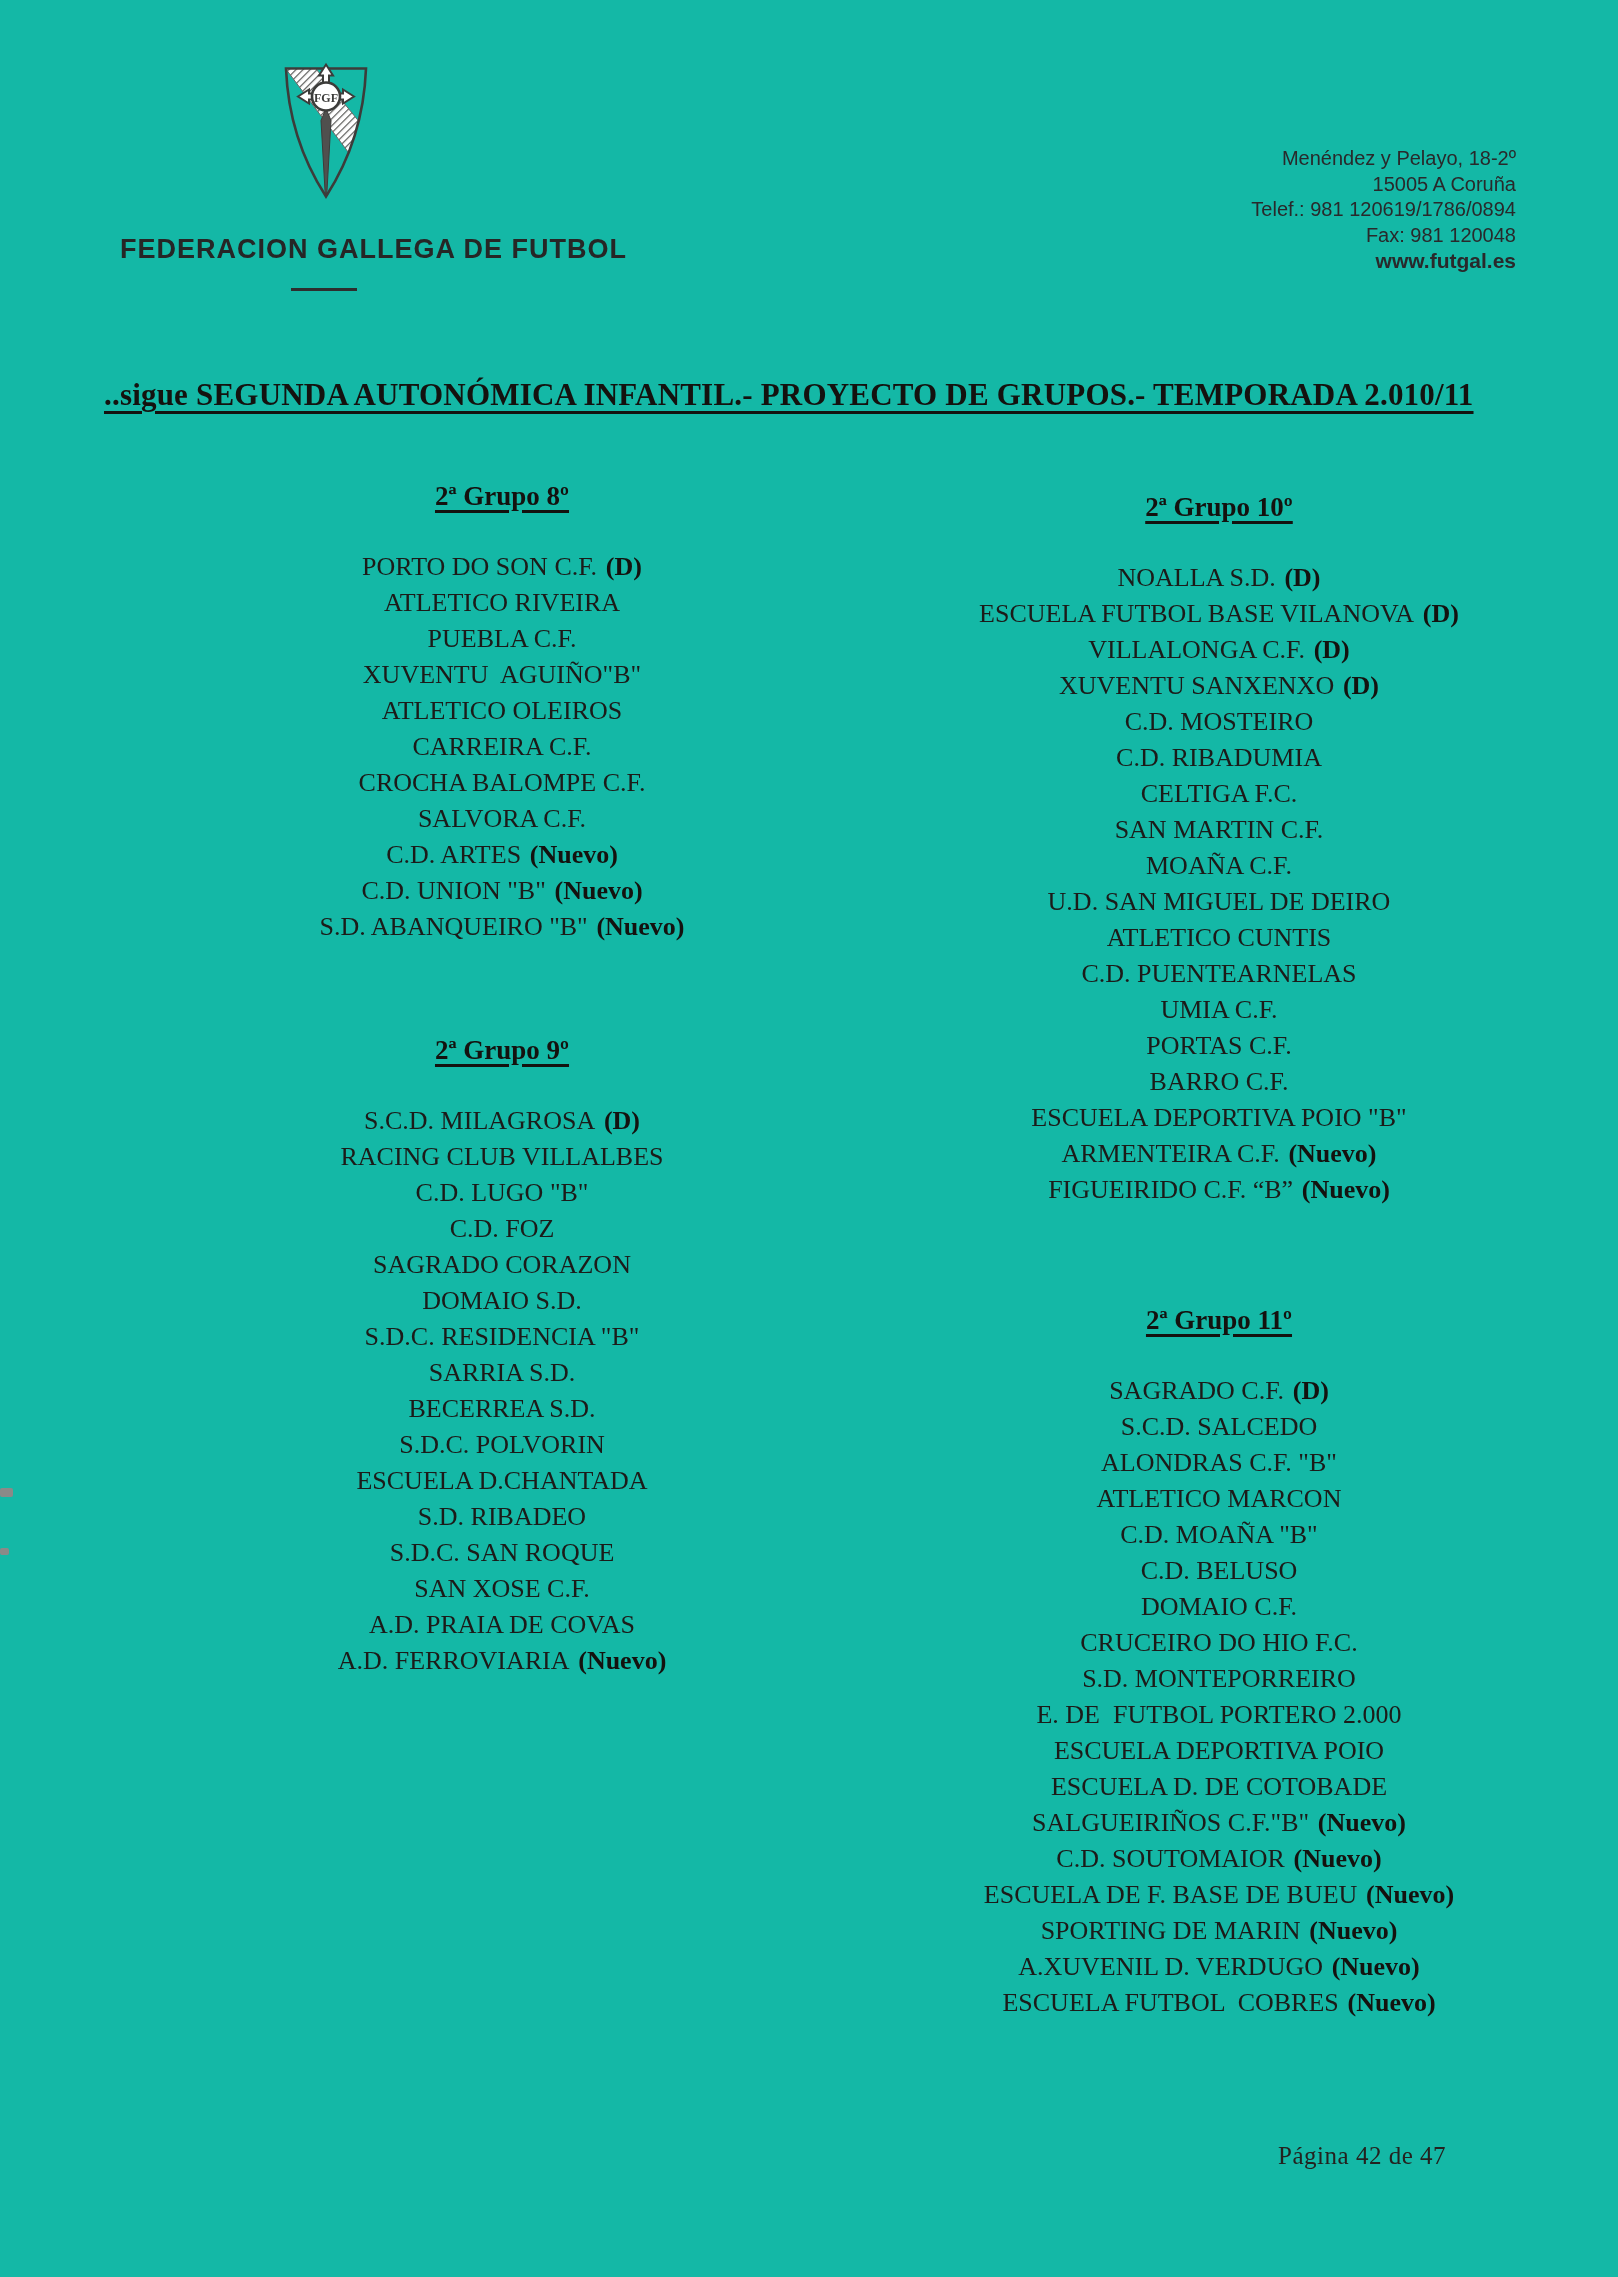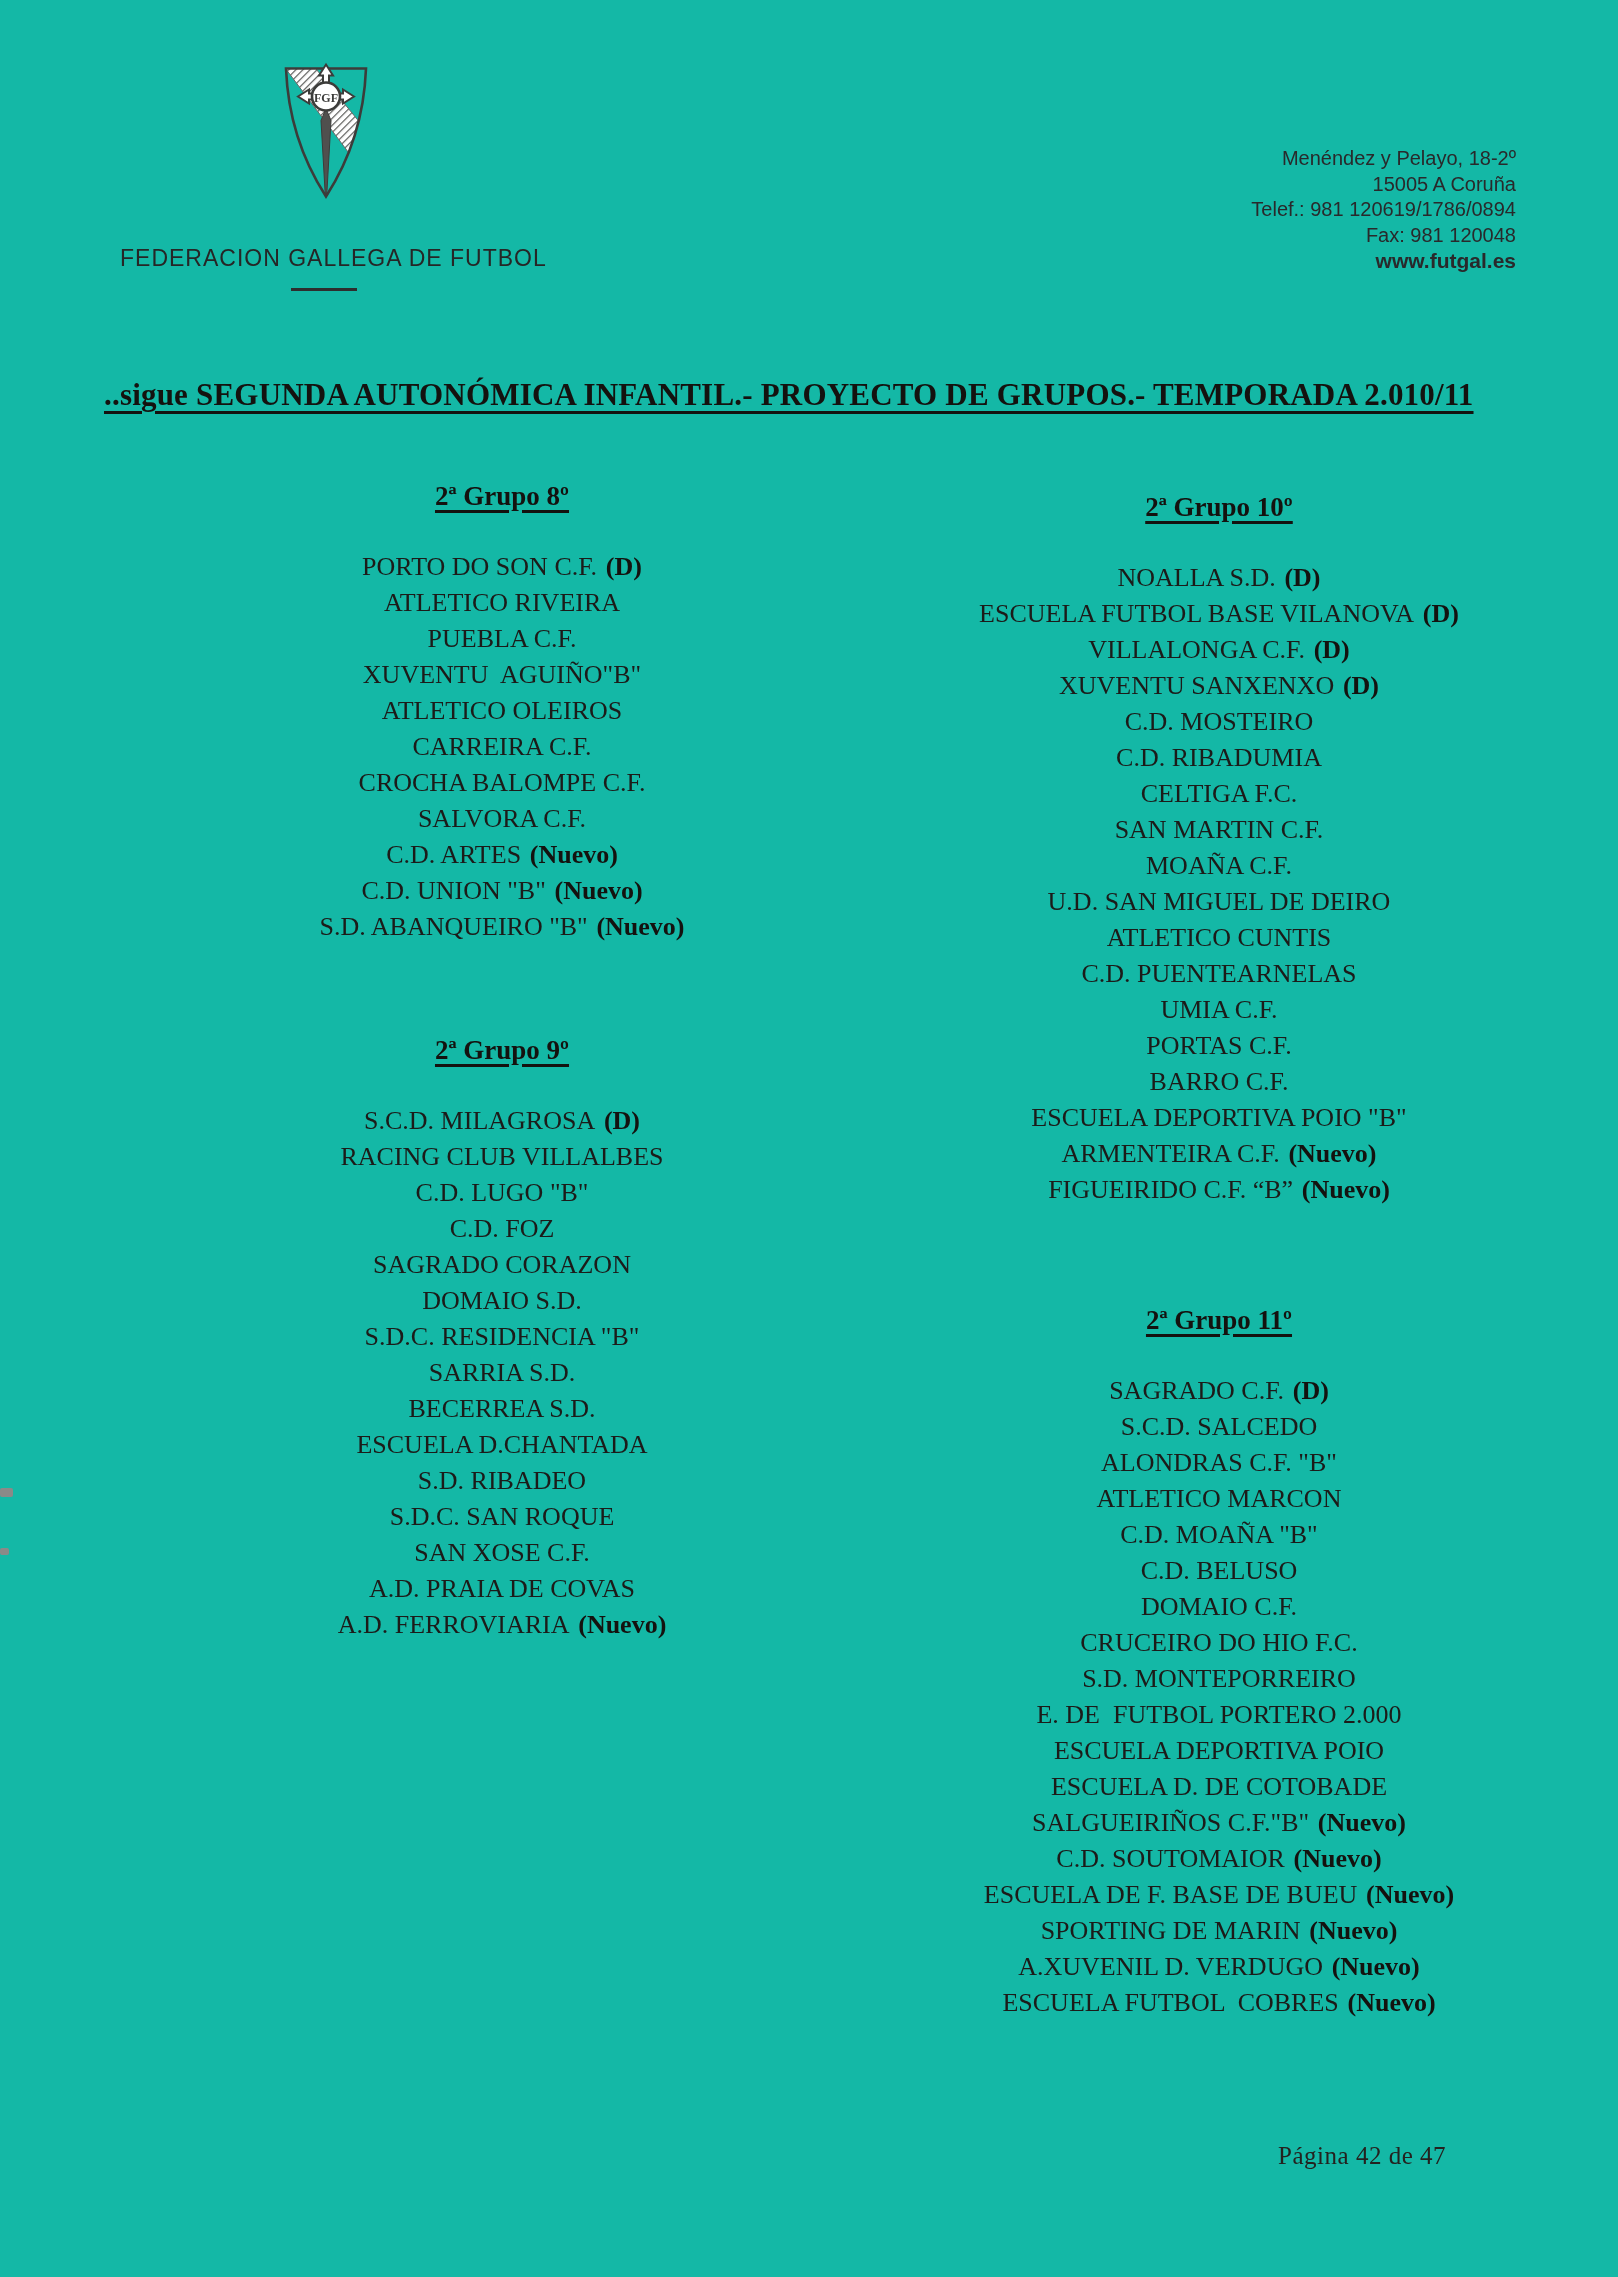--- a/index.html
+++ b/index.html
@@ -9,23 +9,23 @@
     margin:0 auto;
     background:#14b8a6;
     overflow:hidden;
     font-family:"Liberation Serif","DejaVu Serif",serif;
     color:#1c1b19;
   }
 
   
   .logo { position:absolute; left:276px; top:60px; }
   .org-name {
-    position:absolute; left:120px; top:245px;
+    position:absolute; left:120px; top:234px;
     font-family:"Liberation Sans",sans-serif;
-    font-weight:normal; font-size:23px; letter-spacing:1px; color:#262626;
+    font-weight:bold; font-size:27px; letter-spacing:1px; color:#262626;
     white-space:pre;
   }
   .org-rule { position:absolute; left:291px; top:288px; width:66px; height:2.9px; background:#2e2e2e; }
   .address-block {
     position:absolute; top:133px; right:102px;
     text-align:right;
     font-family:"Liberation Sans",sans-serif;
     font-size:20px; line-height:25.6px; color:#29292b;margin-top:13px;
   }
   .address-line { display:block; }
@@ -146,20 +146,21 @@
         <ul class="team-list">
           <li><span class="team-name">S.C.D. MILAGROSA</span><b class="team-tag">(D)</b></li>
           <li><span class="team-name">RACING CLUB VILLALBES</span></li>
           <li><span class="team-name">C.D. LUGO "B"</span></li>
           <li><span class="team-name">C.D. FOZ</span></li>
           <li><span class="team-name">SAGRADO CORAZON</span></li>
           <li><span class="team-name">DOMAIO S.D.</span></li>
           <li><span class="team-name">S.D.C. RESIDENCIA "B"</span></li>
           <li><span class="team-name">SARRIA S.D.</span></li>
           <li><span class="team-name">BECERREA S.D.</span></li>
+          <li><span class="team-name">S.D.C. POLVORIN</span></li>
           <li><span class="team-name">ESCUELA D.CHANTADA</span></li>
           <li><span class="team-name">S.D. RIBADEO</span></li>
           <li><span class="team-name">S.D.C. SAN ROQUE</span></li>
           <li><span class="team-name">SAN XOSE C.F.</span></li>
           <li><span class="team-name">A.D. PRAIA DE COVAS</span></li>
           <li><span class="team-name">A.D. FERROVIARIA</span><b class="team-tag">(Nuevo)</b></li>
         </ul>
       </section>
     </div>
   <div class="col col-right">

